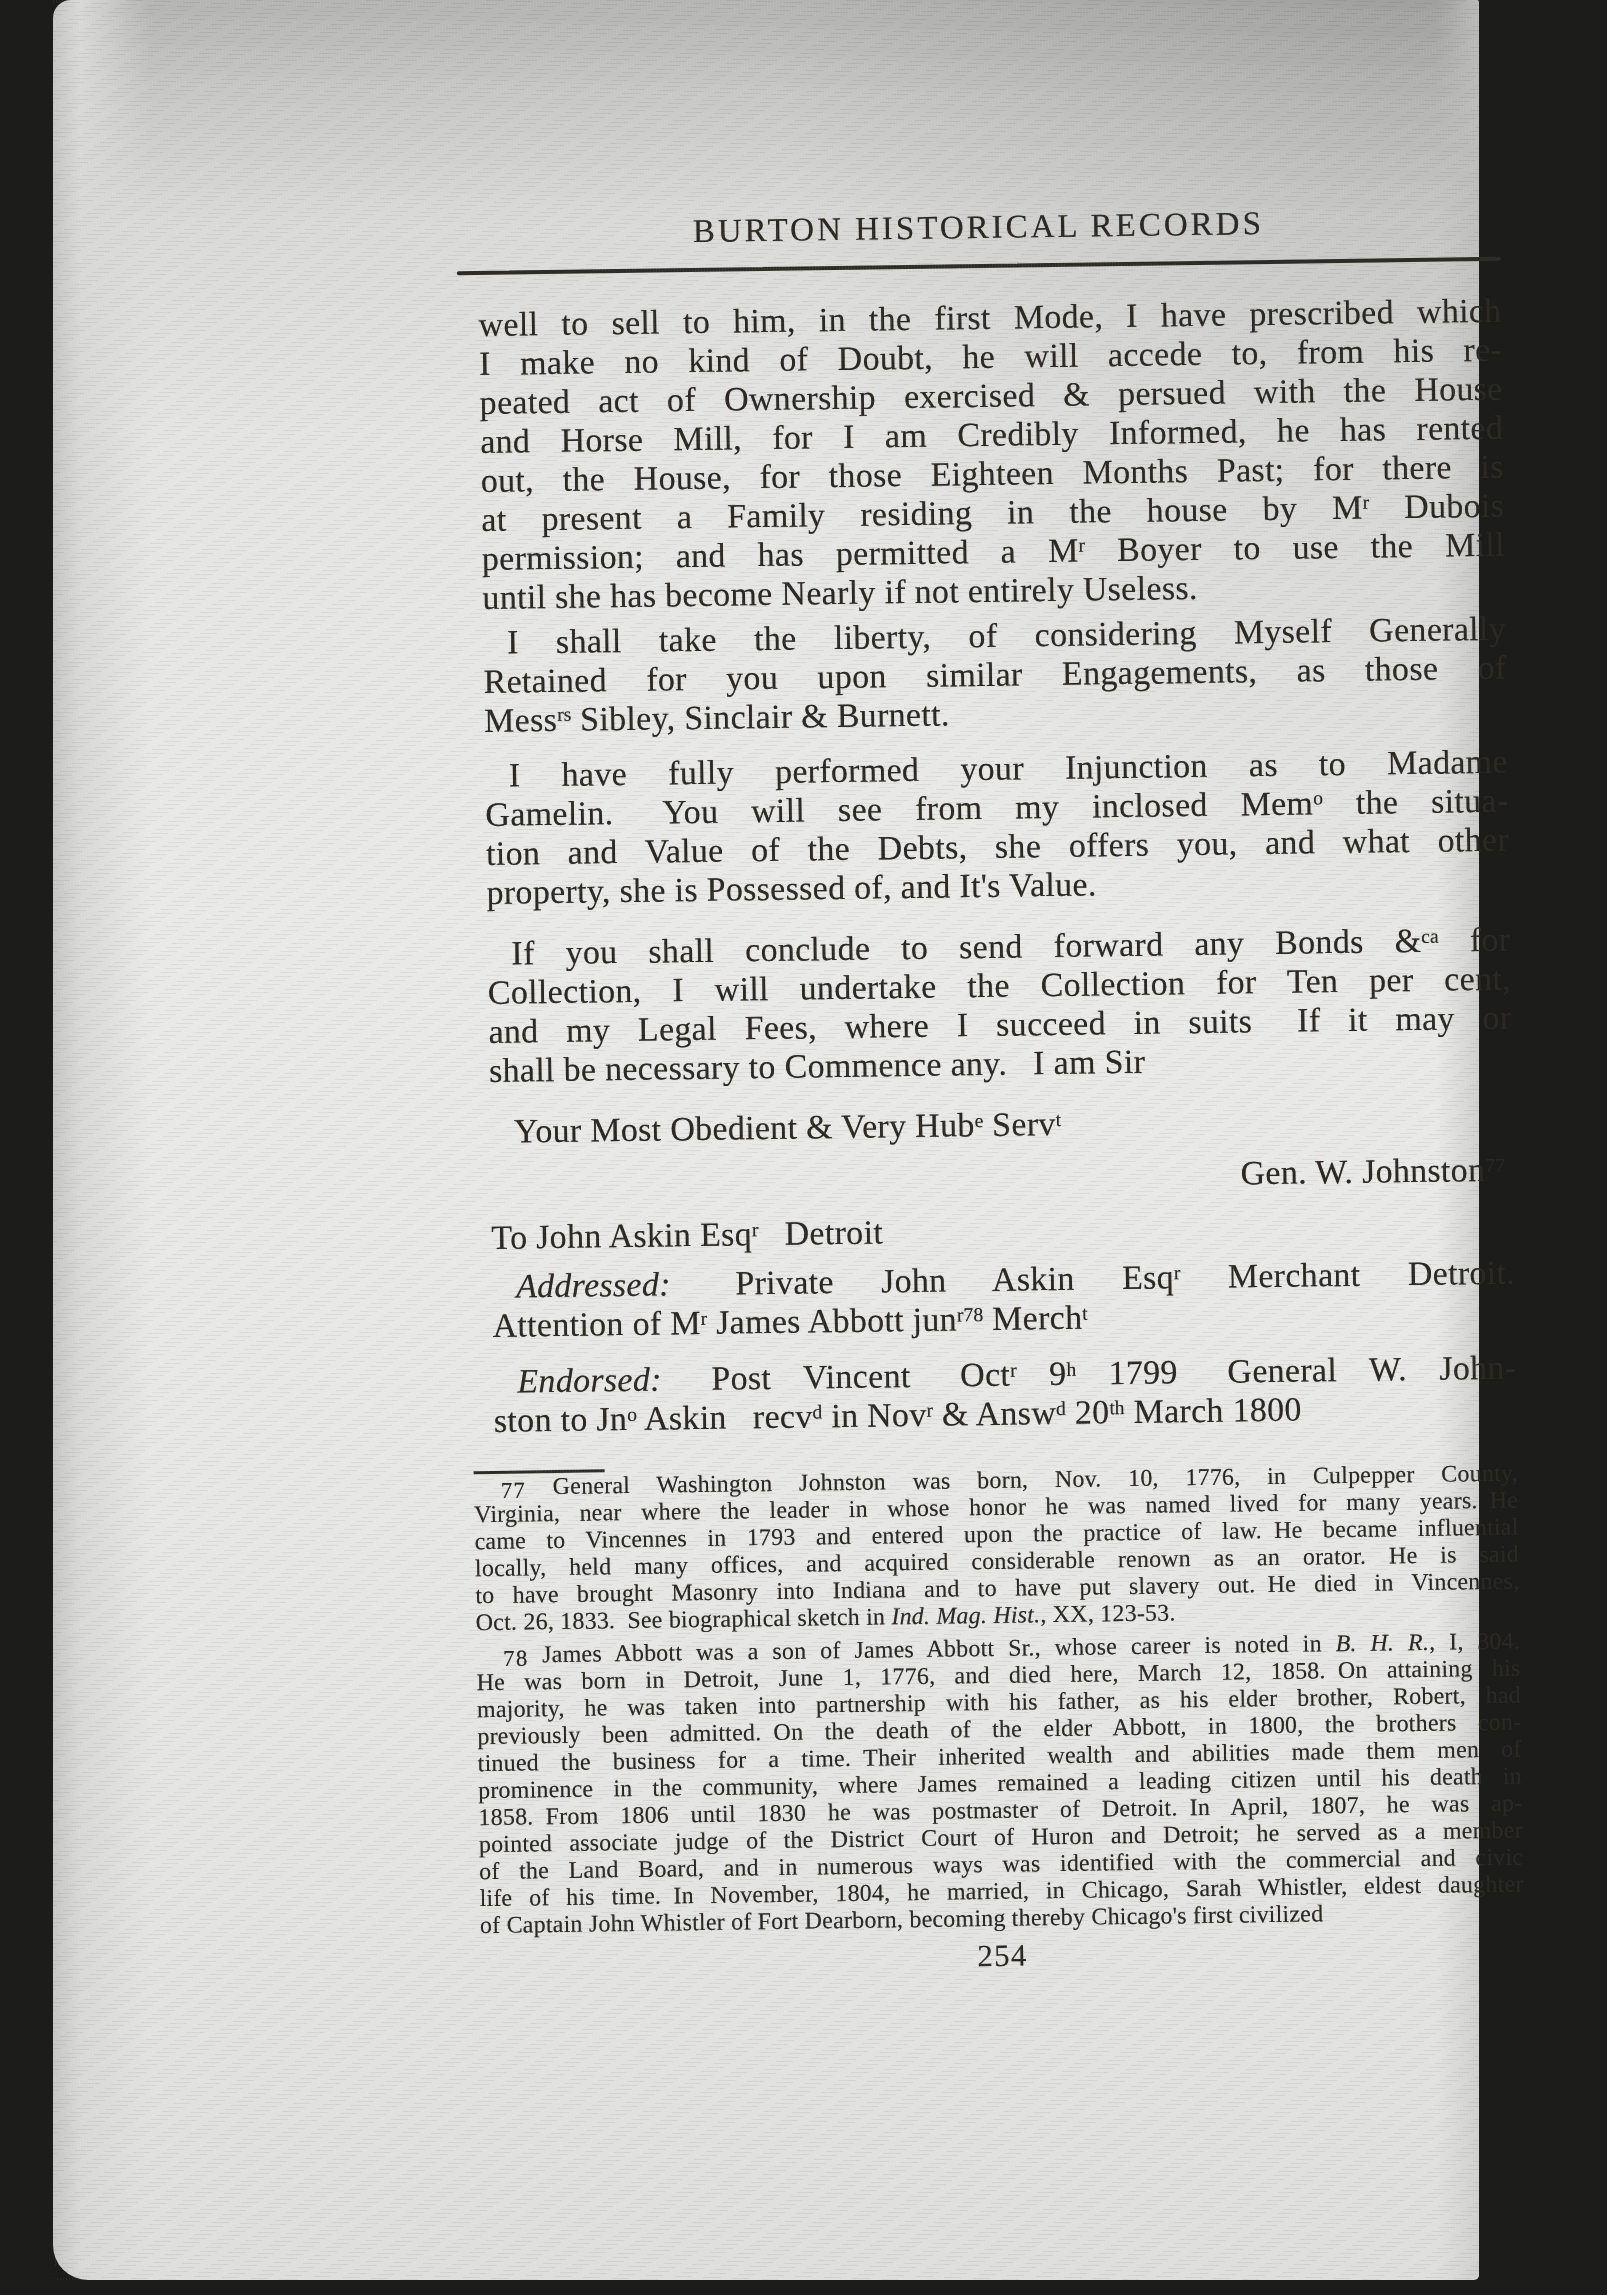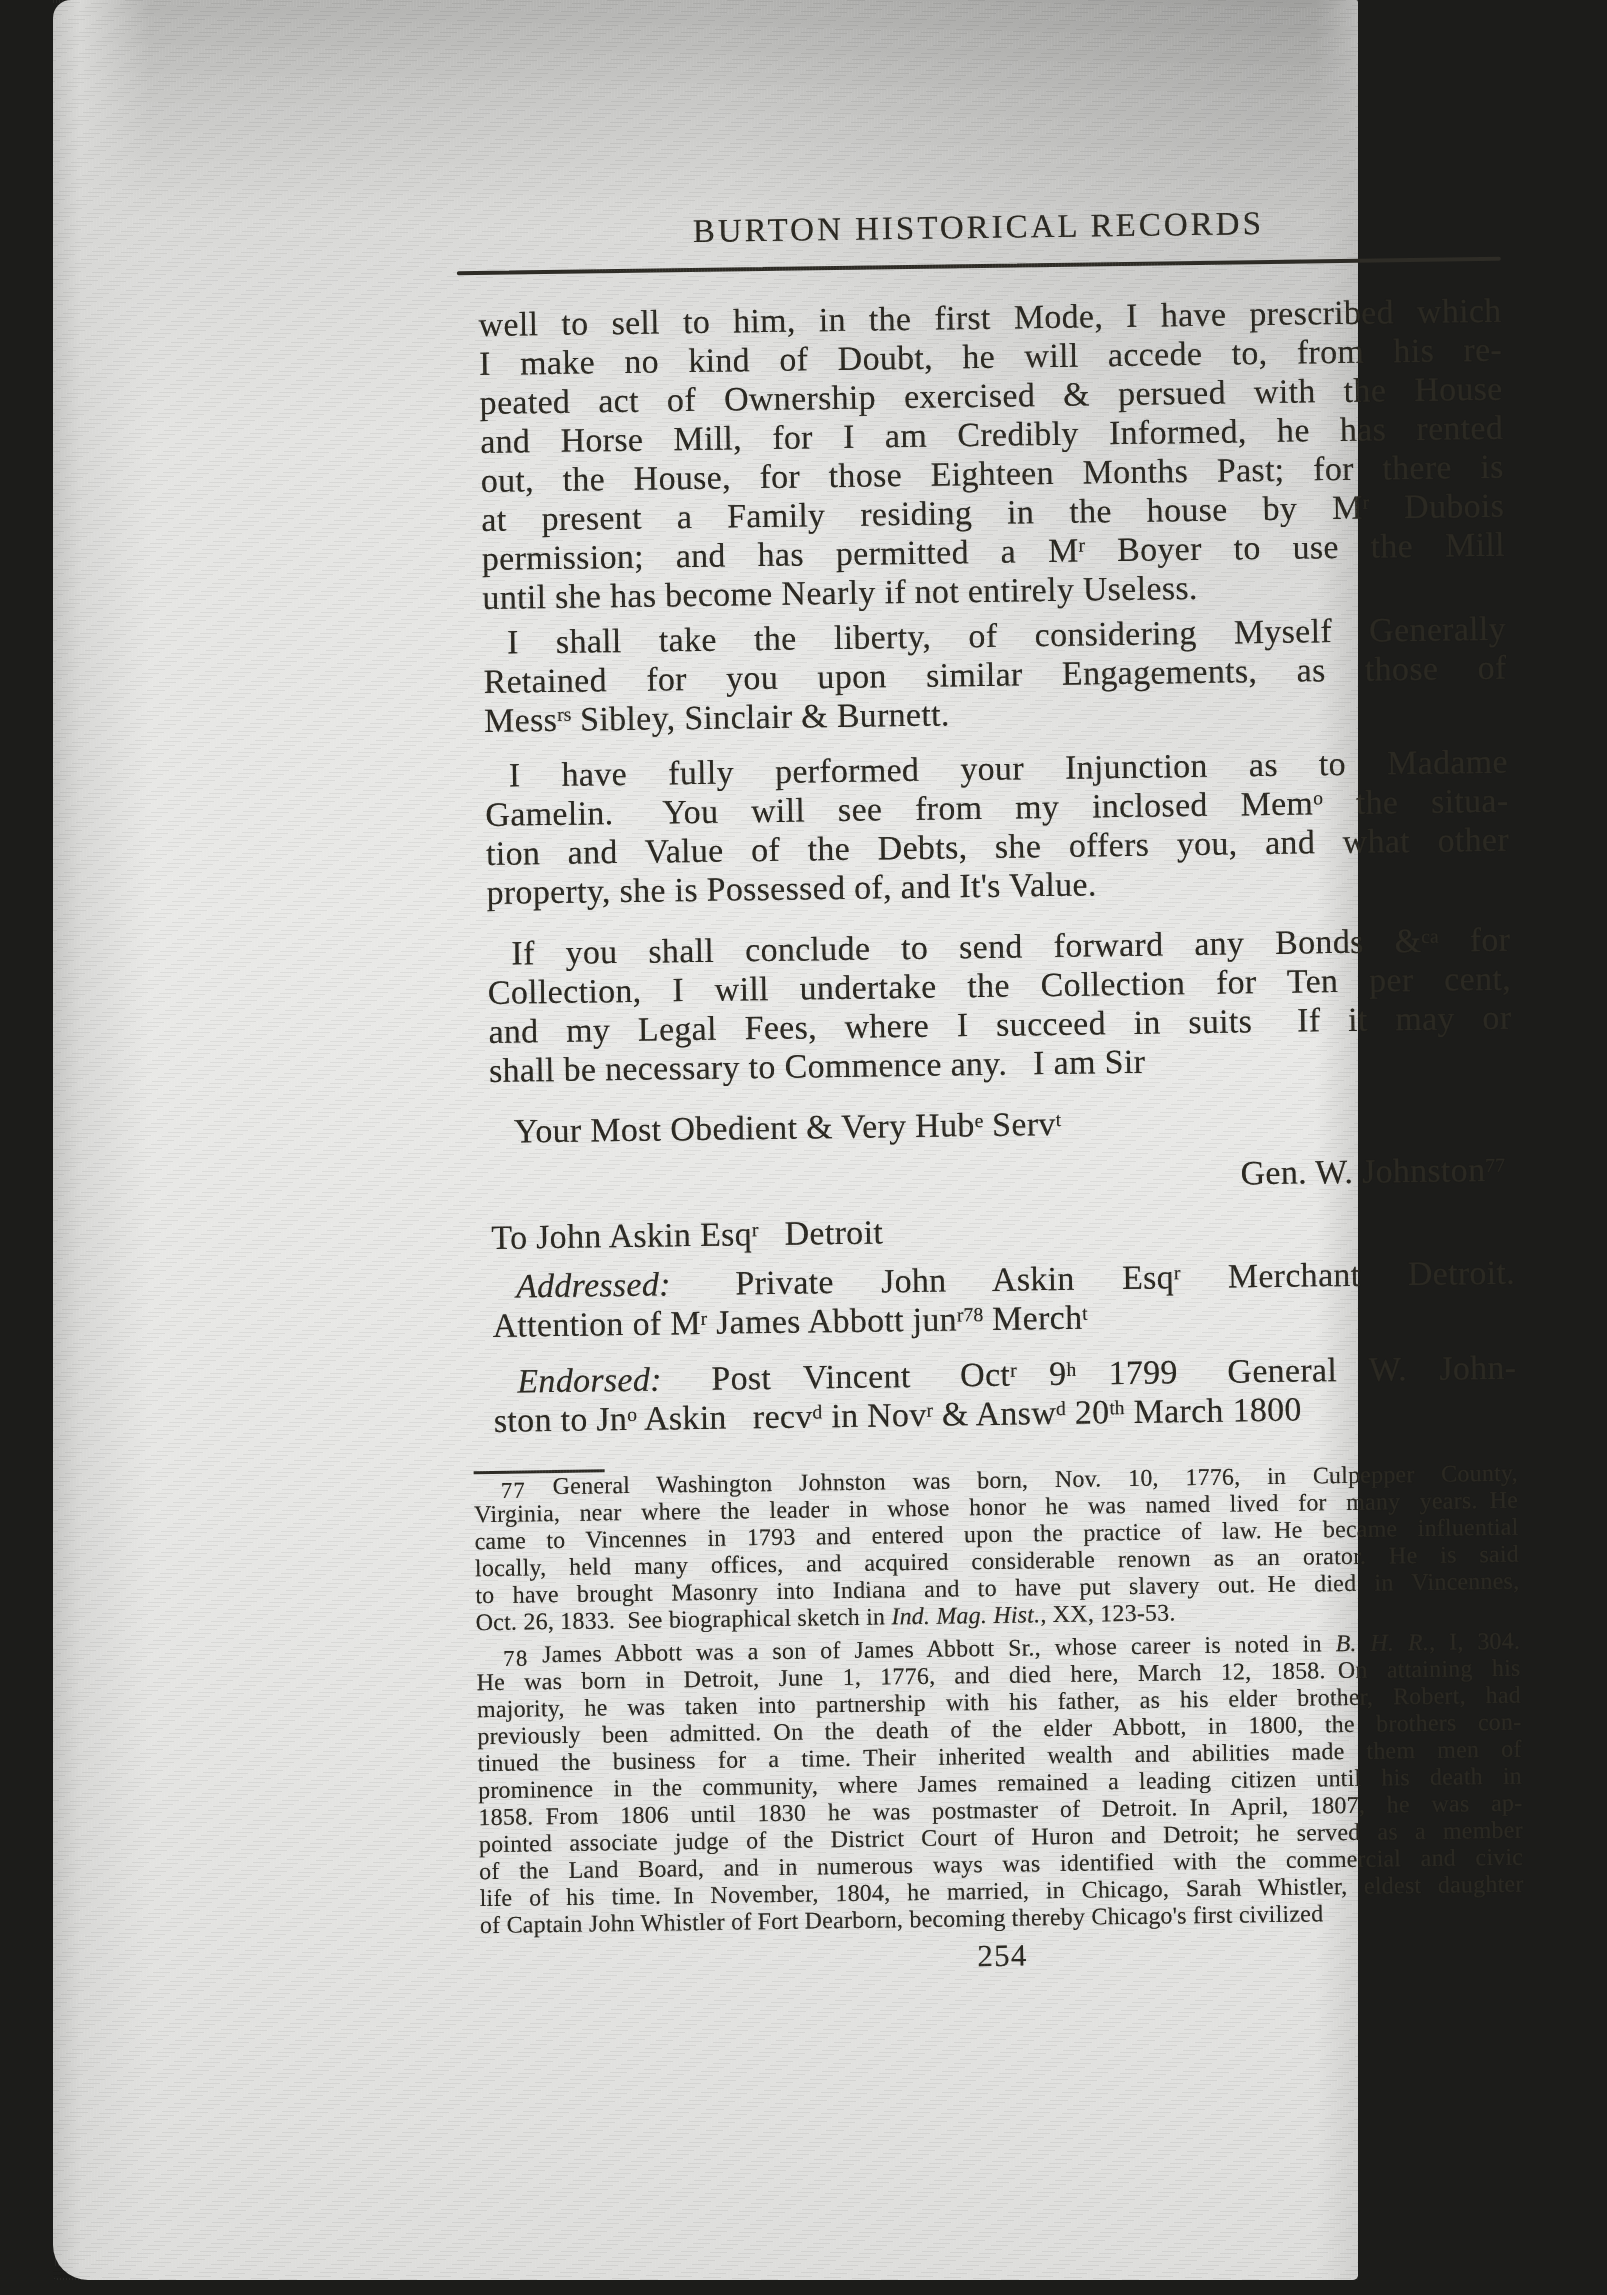--- a/index.html
+++ b/index.html
@@ -1,18 +1,18 @@
 <!DOCTYPE html>
 <html style="font-size:9.7px"><head>
 <meta charset="utf-8">
 <style>
   html,body{margin:0;padding:0;background:#191917;}
   .scan-bed{position:relative;width:1607px;height:2295px;background:#1c1c1a;overflow:hidden;
     font-family:"Liberation Serif", serif;}
-  .paper{position:absolute;left:53px;top:0;width:1305px;height:2280px;
+  .paper{position:absolute;left:53px;top:0;width:1426px;height:2280px;
     background:
       radial-gradient(ellipse at 96% -4%, rgba(0,0,0,0.12), rgba(0,0,0,0) 34%),
       linear-gradient(90deg, #c6c6c4 0px, #d8d8d6 27px, rgba(216,216,214,0) 97px),
       linear-gradient(270deg, #d0d0ce 0px, rgba(208,208,206,0) 42px),
       linear-gradient(180deg, #b4b4b2 0px, #c8c8c6 97px, #d9d9d7 218px, #e4e4e2 436px,
         #e9e9e7 908px, #e7e7e5 1452px, #e3e3e1 1937px, #dededc 2280px);
     border-radius:18px 1.8px 4.8px 35px;}
   .paper::after{content:"";position:absolute;inset:0;pointer-events:none;opacity:.05;
     background:
       repeating-linear-gradient(2deg, #000 0 0.6px, transparent 0.6px 4.2px),

